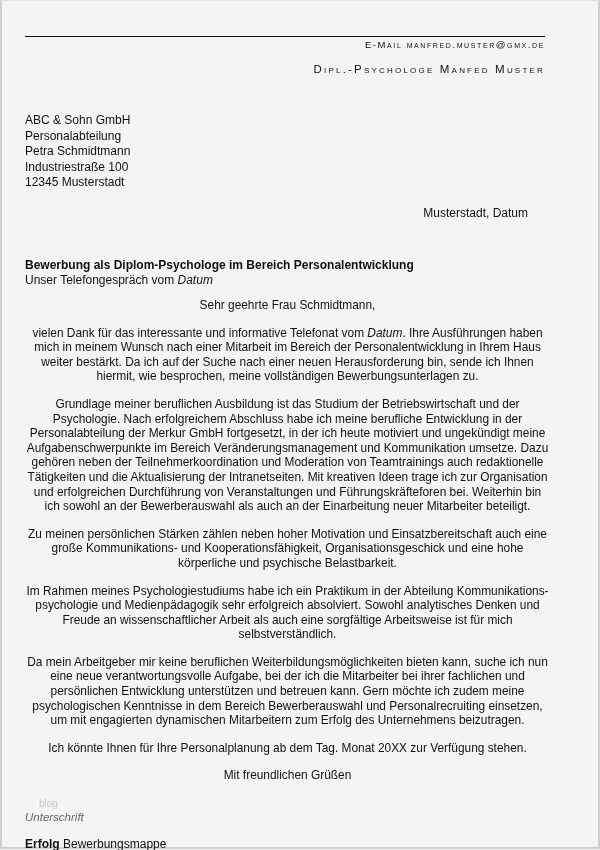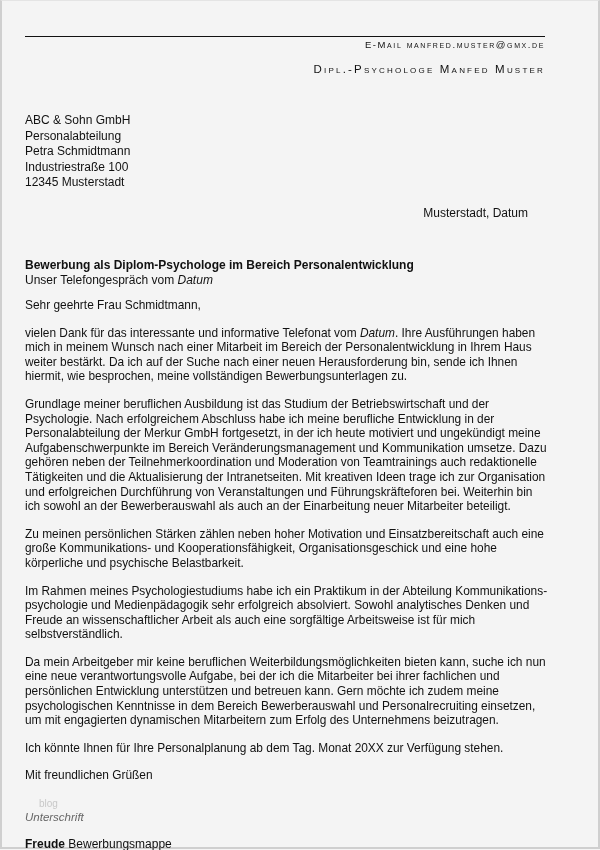--- a/index.html
+++ b/index.html
@@ -86,20 +86,21 @@
       line-height: 14.5px;
     }
     .subject-title { font-weight: bold; }
     .body-text {
       position: absolute;
       left: 25px;
       top: 298px;
       width: 525px;
       font-size: 11.9px;
       line-height: 14.6px;
+      text-align: center;
     }
     .body-text p {
       margin: 0 0 13px 0;
     }
     .salutation { margin-bottom: 13px !important; }
     .closing { margin-bottom: 0 !important; }
     .signature-area {
       position: absolute;
       left: 25px;
       top: 797px;
@@ -169,14 +170,14 @@
   <p>Ich könnte Ihnen für Ihre Personalplanung ab dem Tag. Monat 20XX zur Verfügung stehen.</p>
   <p class="closing">Mit freundlichen Grüßen</p>
 </div>
 
 <div class="signature-area">
   <div class="watermark">blog</div>
   <div class="signature">Unterschrift</div>
 </div>
 
 <div class="enclosure">
-  <span class="enclosure-label">Freude</span><span> Bewerbungsmappe</span>
+  <span class="enclosure-label">Erfolg</span><span> Bewerbungsmappe</span>
 </div>
 
 </body></html>

